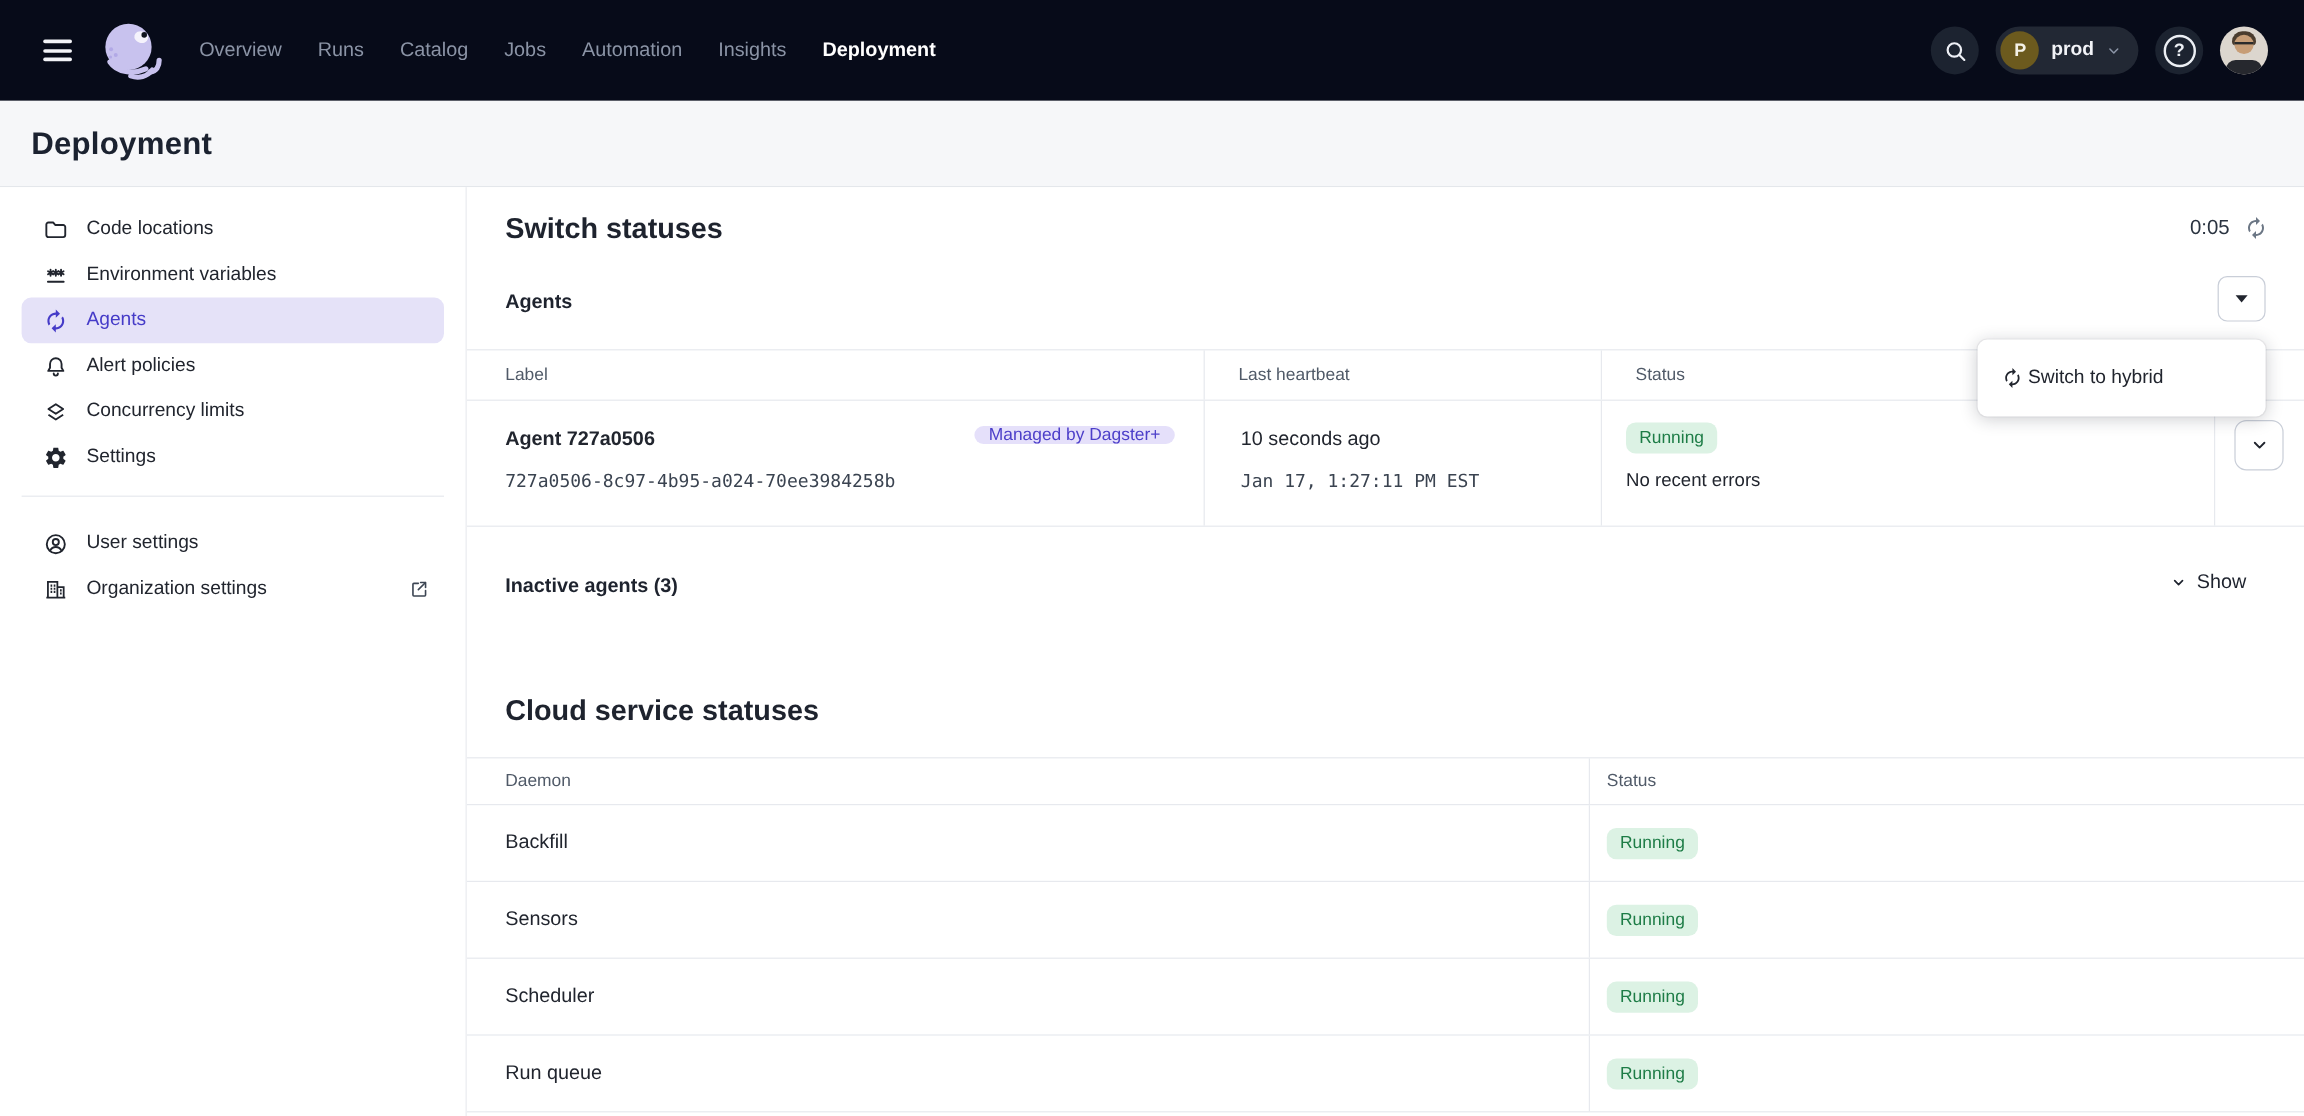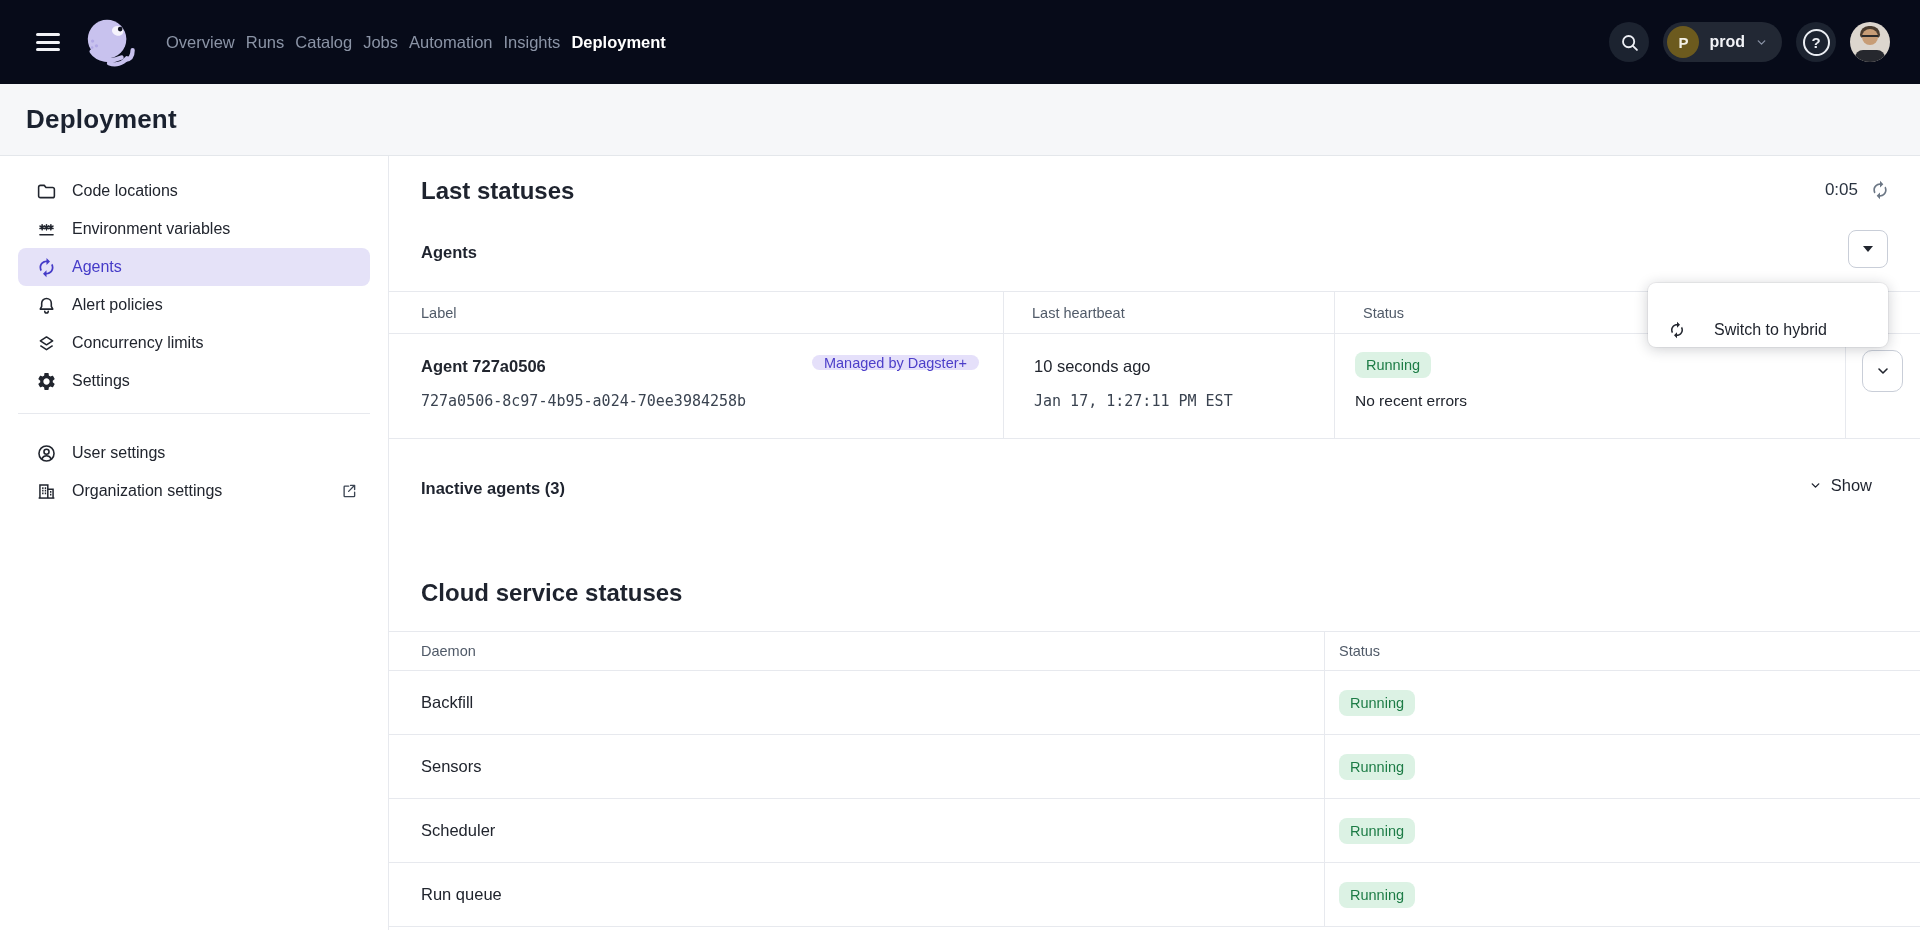--- a/index.html
+++ b/index.html
@@ -21,21 +21,21 @@
   *{box-sizing:border-box;margin:0;padding:0}
   html,body{width:1920px;height:930px;overflow:hidden}
   body{font-family:"Liberation Sans",sans-serif;background:#fff;color:var(--ink)}
   .app{display:flex;flex-direction:column;width:1920px;height:930px}
 
   
   .topnav{height:84px;background:var(--nav-bg);display:flex;align-items:center;padding:0 30px 0 36px;flex:none}
   .hamburger{width:24px;height:18px;display:flex;flex-direction:column;justify-content:space-between;cursor:pointer;flex:none}
   .hamburger span{display:block;height:3px;border-radius:2px;background:#F2F3F7}
   .logo{margin-left:22px;flex:none;display:flex;align-items:center}
-  .nav-links{display:flex;align-items:center;margin-left:30px;gap:11px}
+  .nav-links{display:flex;align-items:center;margin-left:30px;gap:30px}
   .nav-link{font-size:16.5px;color:var(--nav-dim);cursor:pointer;white-space:nowrap}
   .nav-link.active{color:#fff;font-weight:700}
   .nav-right{margin-left:auto;display:flex;align-items:center;gap:14px}
   .icon-btn{width:40px;height:40px;border-radius:50%;background:#1C2330;display:flex;align-items:center;justify-content:center;cursor:pointer;flex:none}
   .icon-btn svg{width:21px;height:21px}
   .env-pill{height:40px;border-radius:20px;background:#222834;display:flex;align-items:center;gap:10px;padding:0 14px 0 4px;cursor:pointer}
   .env-avatar{width:32px;height:32px;border-radius:50%;background:#6C5A1E;color:#F4F1E6;font-size:15px;font-weight:700;display:flex;align-items:center;justify-content:center}
   .env-name{color:#F2F3F7;font-size:16px;font-weight:600}
   .chev{width:13px;height:13px;display:inline-flex}
   .chev svg{width:100%;height:100%}
@@ -94,21 +94,21 @@
   .hb-rel{font-size:16.5px;color:var(--ink);line-height:22px}
   .hb-ts{margin-top:15px;font-family:"DejaVu Sans Mono",monospace;font-size:15px;color:var(--ink-soft)}
   .cell-status{display:flex;flex-direction:column;align-items:flex-start;padding:18px 20px 0 20px}
   .badge-green{height:26px;padding:0 11px;border-radius:8px;background:var(--green-bg);color:var(--green);font-size:14.5px;display:inline-flex;align-items:center}
   .status-detail{margin-top:14px;font-size:15.5px;color:var(--ink)}
   .row-expand-btn{position:absolute;left:1473px;top:194px;width:41px;height:42px;border:1px solid var(--btn-border);border-radius:10px;background:#fff;display:flex;align-items:center;justify-content:center;cursor:pointer;z-index:2}
   .row-expand-btn svg{width:16px;height:16px;color:#21252E}
 
   
   .menu{position:absolute;left:1259px;top:127px;width:240px;background:#fff;border-radius:8px;box-shadow:0 2px 14px rgba(23,28,40,.22),0 0 0 1px rgba(23,28,40,.05);padding:8px 0;z-index:5}
-  .menu-item{height:48px;display:flex;align-items:flex-end;gap:28px;padding:0 20px;font-size:16px;color:var(--ink);cursor:pointer}
+  .menu-item{height:48px;display:flex;align-items:center;gap:4px;padding:0 20px;font-size:16px;color:var(--ink);cursor:pointer}
   .menu-item .mi-icon{width:18px;height:18px;display:inline-flex;color:#21252E}
   .menu-item .mi-icon svg{width:100%;height:100%}
 
   
   .inactive-head{top:322px}
   .show-toggle{position:absolute;top:320px;right:48px;display:flex;align-items:center;gap:9px;font-size:16.5px;color:#1E232E;cursor:pointer}
   .show-toggle svg{width:13px;height:13px;color:#1E232E}
 
   
   .cloud-h1{top:420px}
@@ -275,21 +275,21 @@
                 <path d="M19.2 4.8 11.5 12.5"></path>
                 <path d="M19.5 13.5v5a1 1 0 0 1-1 1h-12a1 1 0 0 1-1-1v-12a1 1 0 0 1 1-1h5"></path>
               </svg>
             </span>
           </div>
         </div>
     </div>
 
     <div class="main">
 
-      <div class="h1" style="top:18px">Last statuses</div>
+      <div class="h1" style="top:18px">Switch statuses</div>
 
       <div class="refresh-wrap">
         <span class="countdown">0:05</span>
         <span class="refresh-icon">
           <svg viewBox="0 0 24 24">
               <path fill="currentColor" d="M12 6v3l4-4-4-4v3c-4.42 0-8 3.58-8 8 0 1.57.46 3.03 1.24 4.26L6.7 14.8c-.45-.83-.7-1.79-.7-2.8 0-3.31 2.69-6 6-6zm6.76 1.74L17.3 9.2c.44.84.7 1.79.7 2.8 0 3.31-2.69 6-6 6v-3l-4 4 4 4v-3c4.42 0 8-3.58 8-8 0-1.57-.46-3.03-1.24-4.26z"></path>
             </svg>
         </span>
       </div>
 

